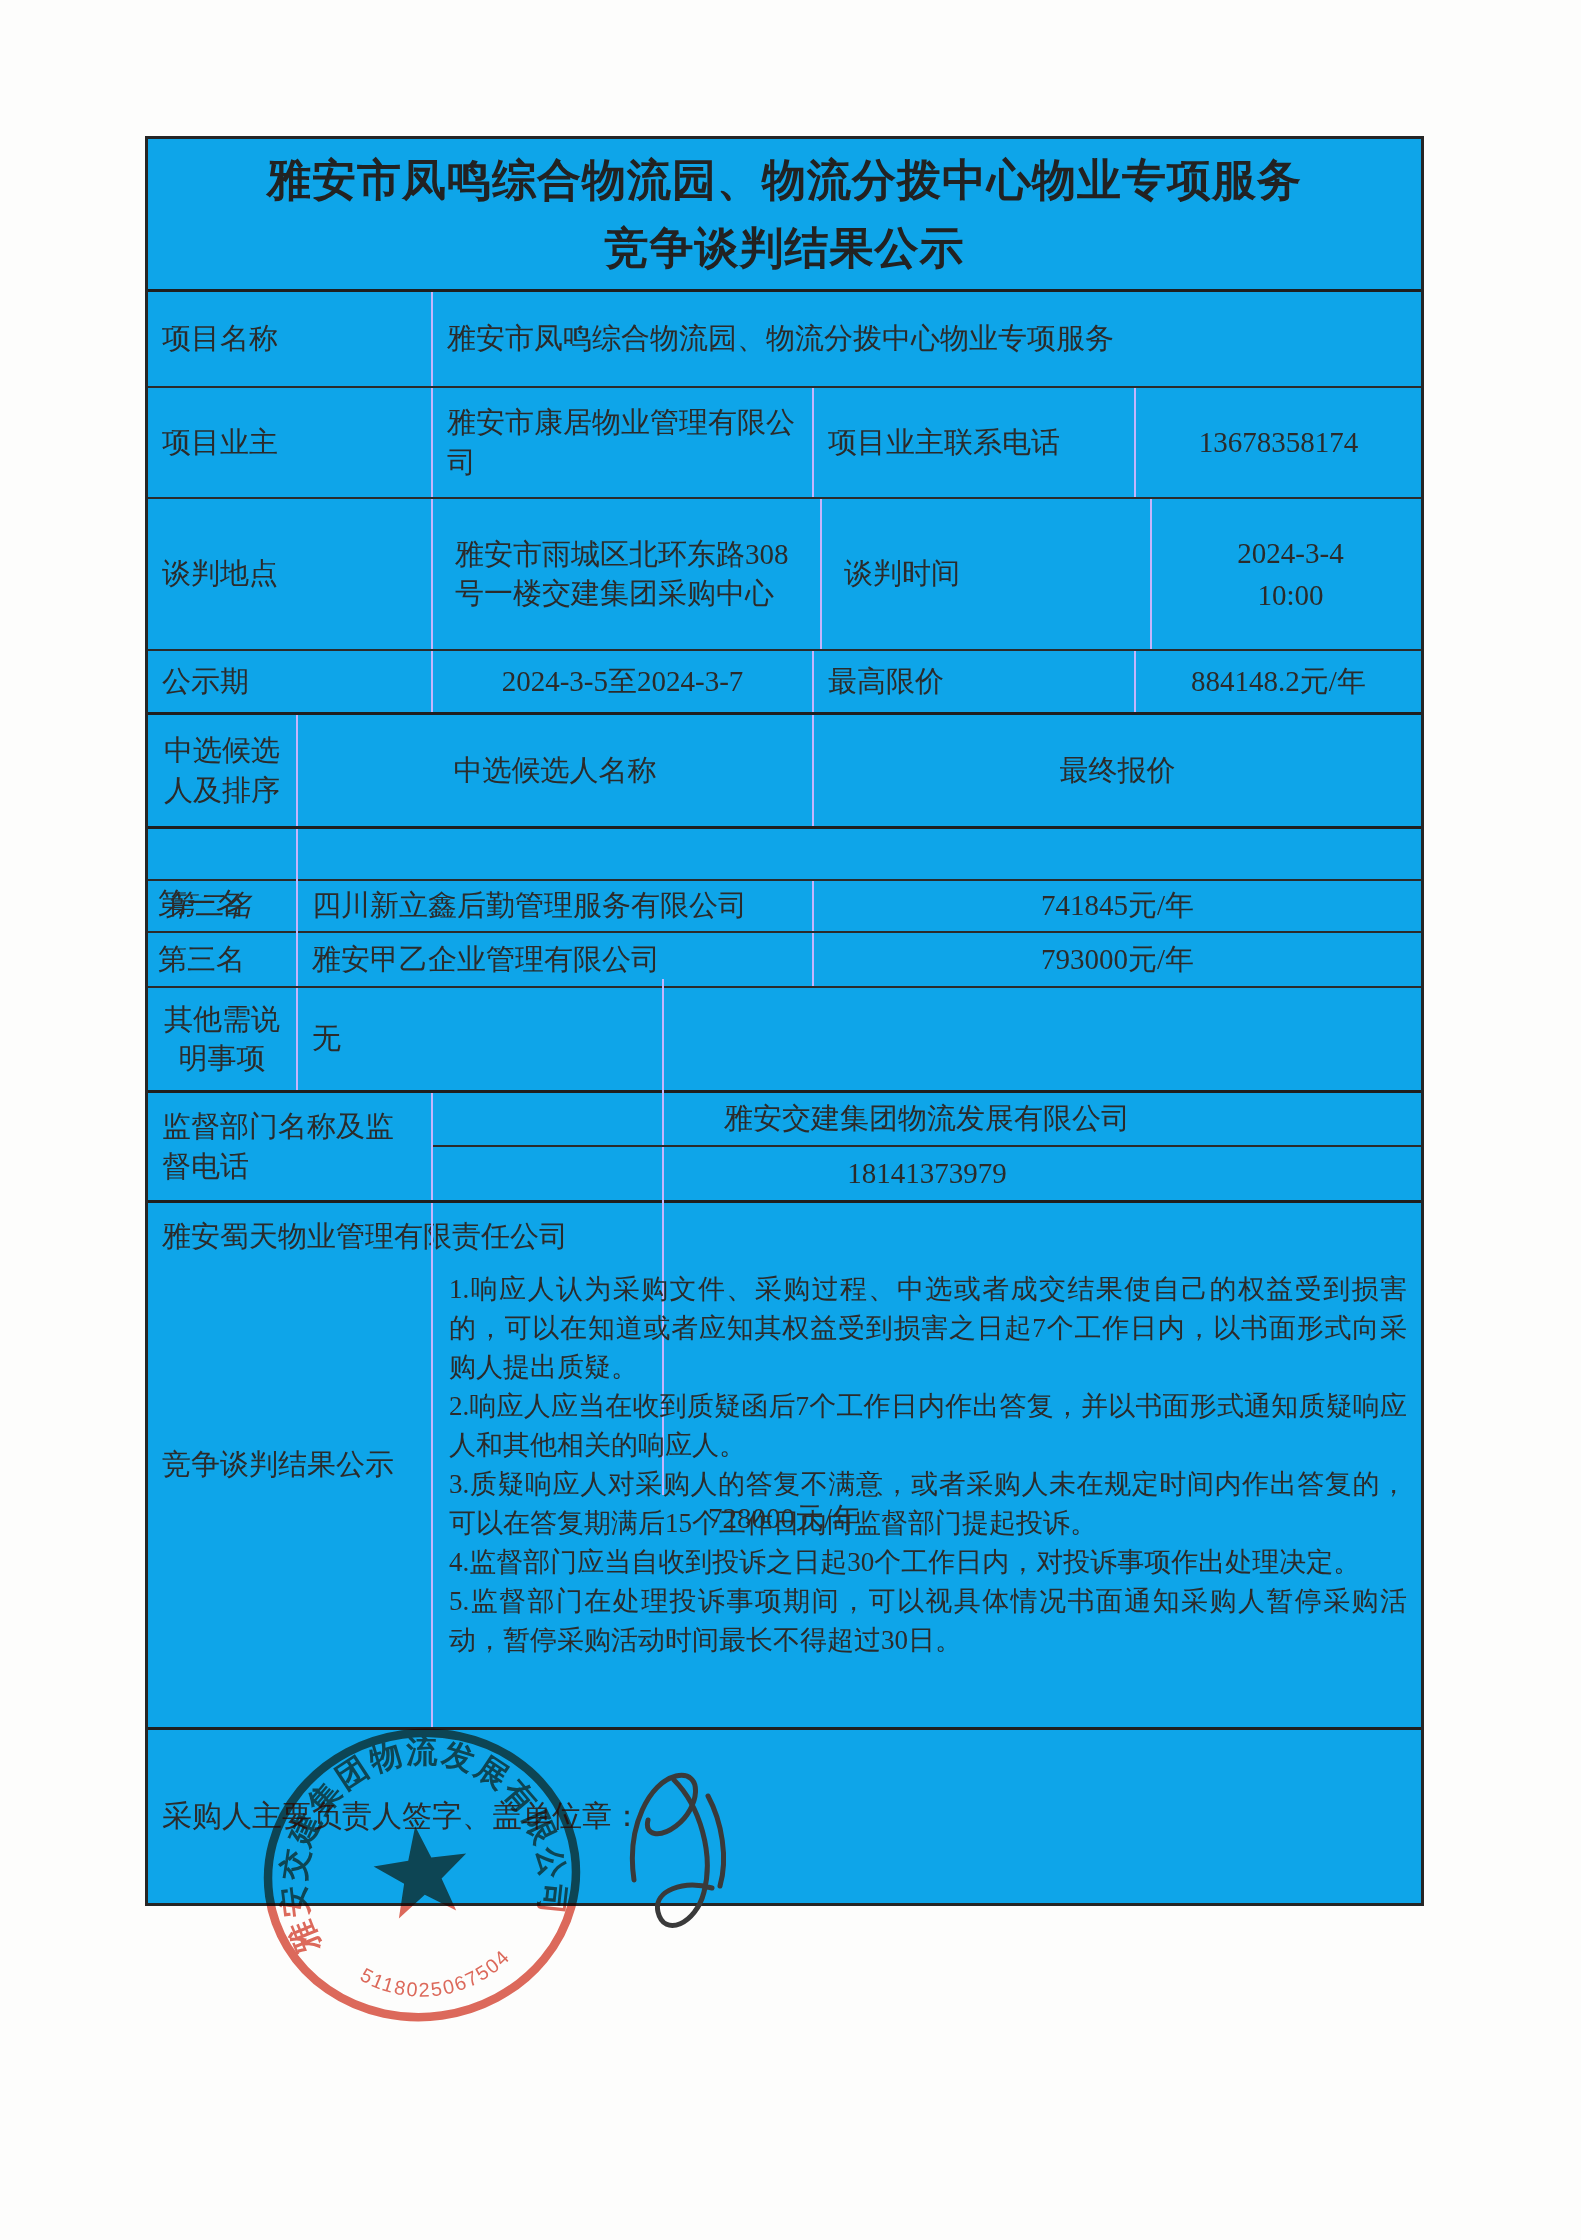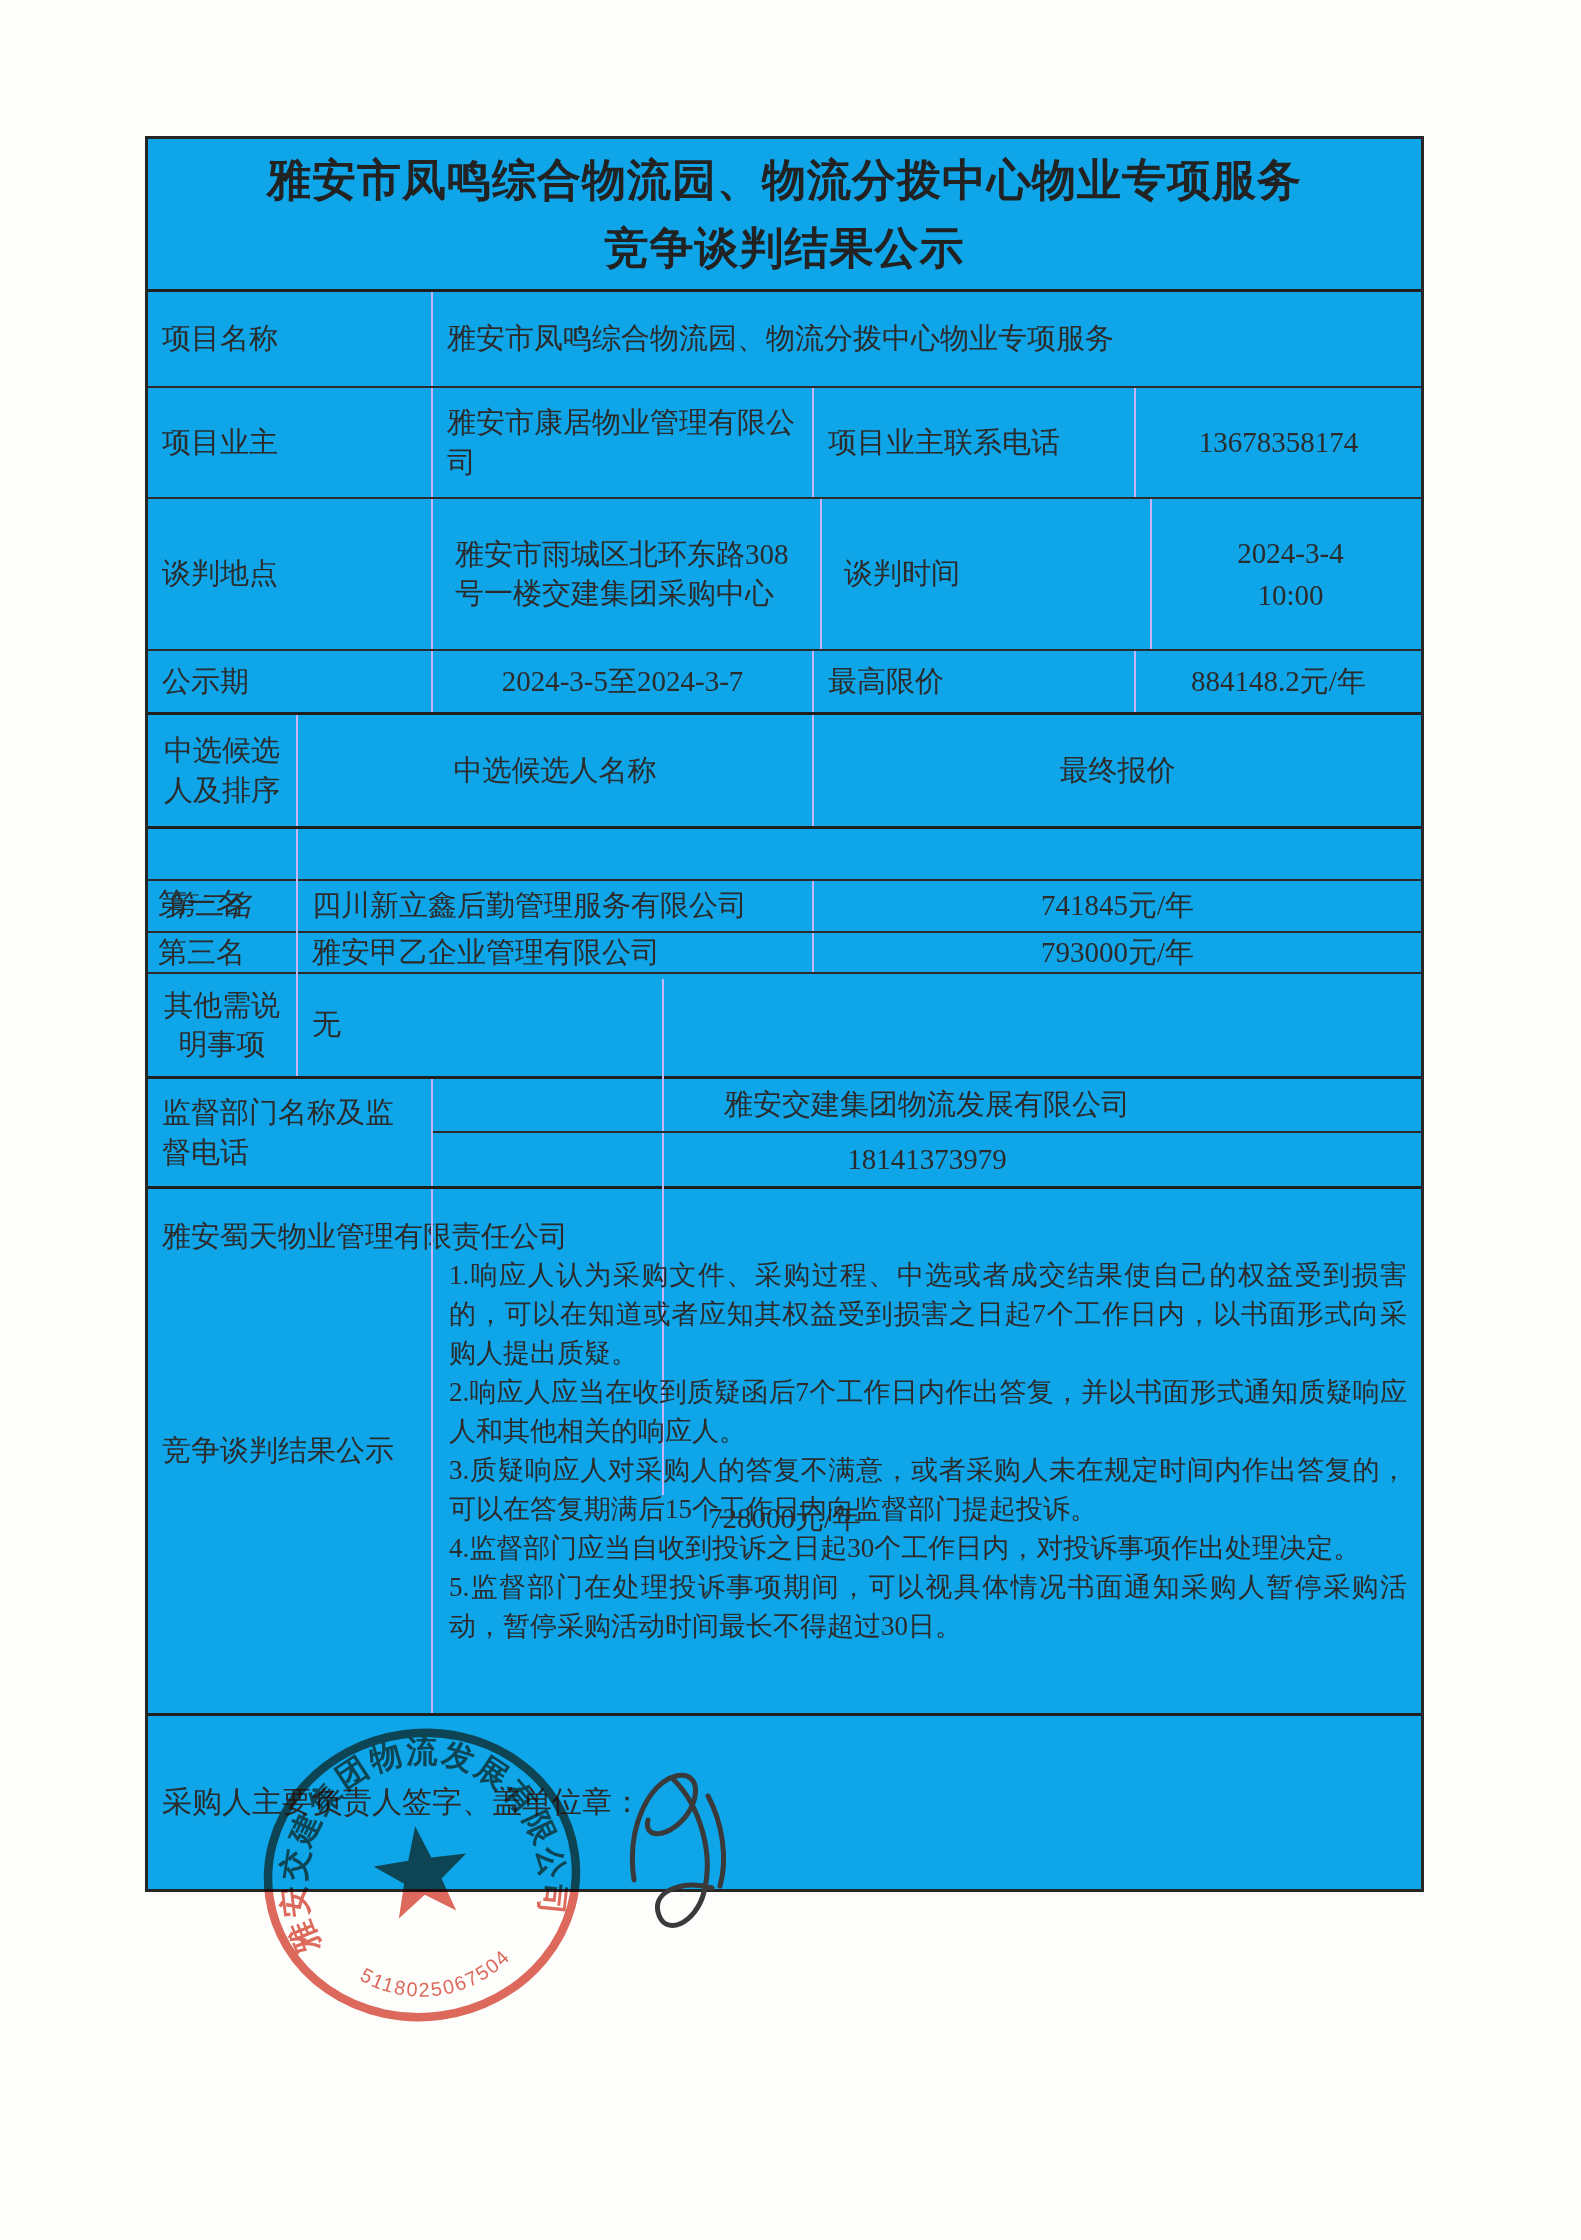--- a/index.html
+++ b/index.html
@@ -110,21 +110,21 @@
     <div class="cell c-label w516">雅安蜀天物业管理有限责任公司</div>
     <div class="cell c-center grow">728000元/年</div>
   </div>
 
   <div class="row" style="height:52px;">
     <div class="cell c-label w150" style="padding-left:18px;font-style:italic;">第二名</div>
     <div class="cell c-label w516">四川新立鑫后勤管理服务有限公司</div>
     <div class="cell c-center grow">741845元/年</div>
   </div>
 
-  <div class="row" style="height:41px;">
+  <div class="row" style="height:55px;">
     <div class="cell c-label w150" style="padding-left:10px;">第三名</div>
     <div class="cell c-label w516">雅安甲乙企业管理有限公司</div>
     <div class="cell c-center grow">793000元/年</div>
   </div>
 
   <div class="row hb" style="height:105px;">
     <div class="cell c-center w150" style="padding:4px 8px;">其他需说明事项</div>
     <div class="cell c-label grow">无</div>
   </div>
 

